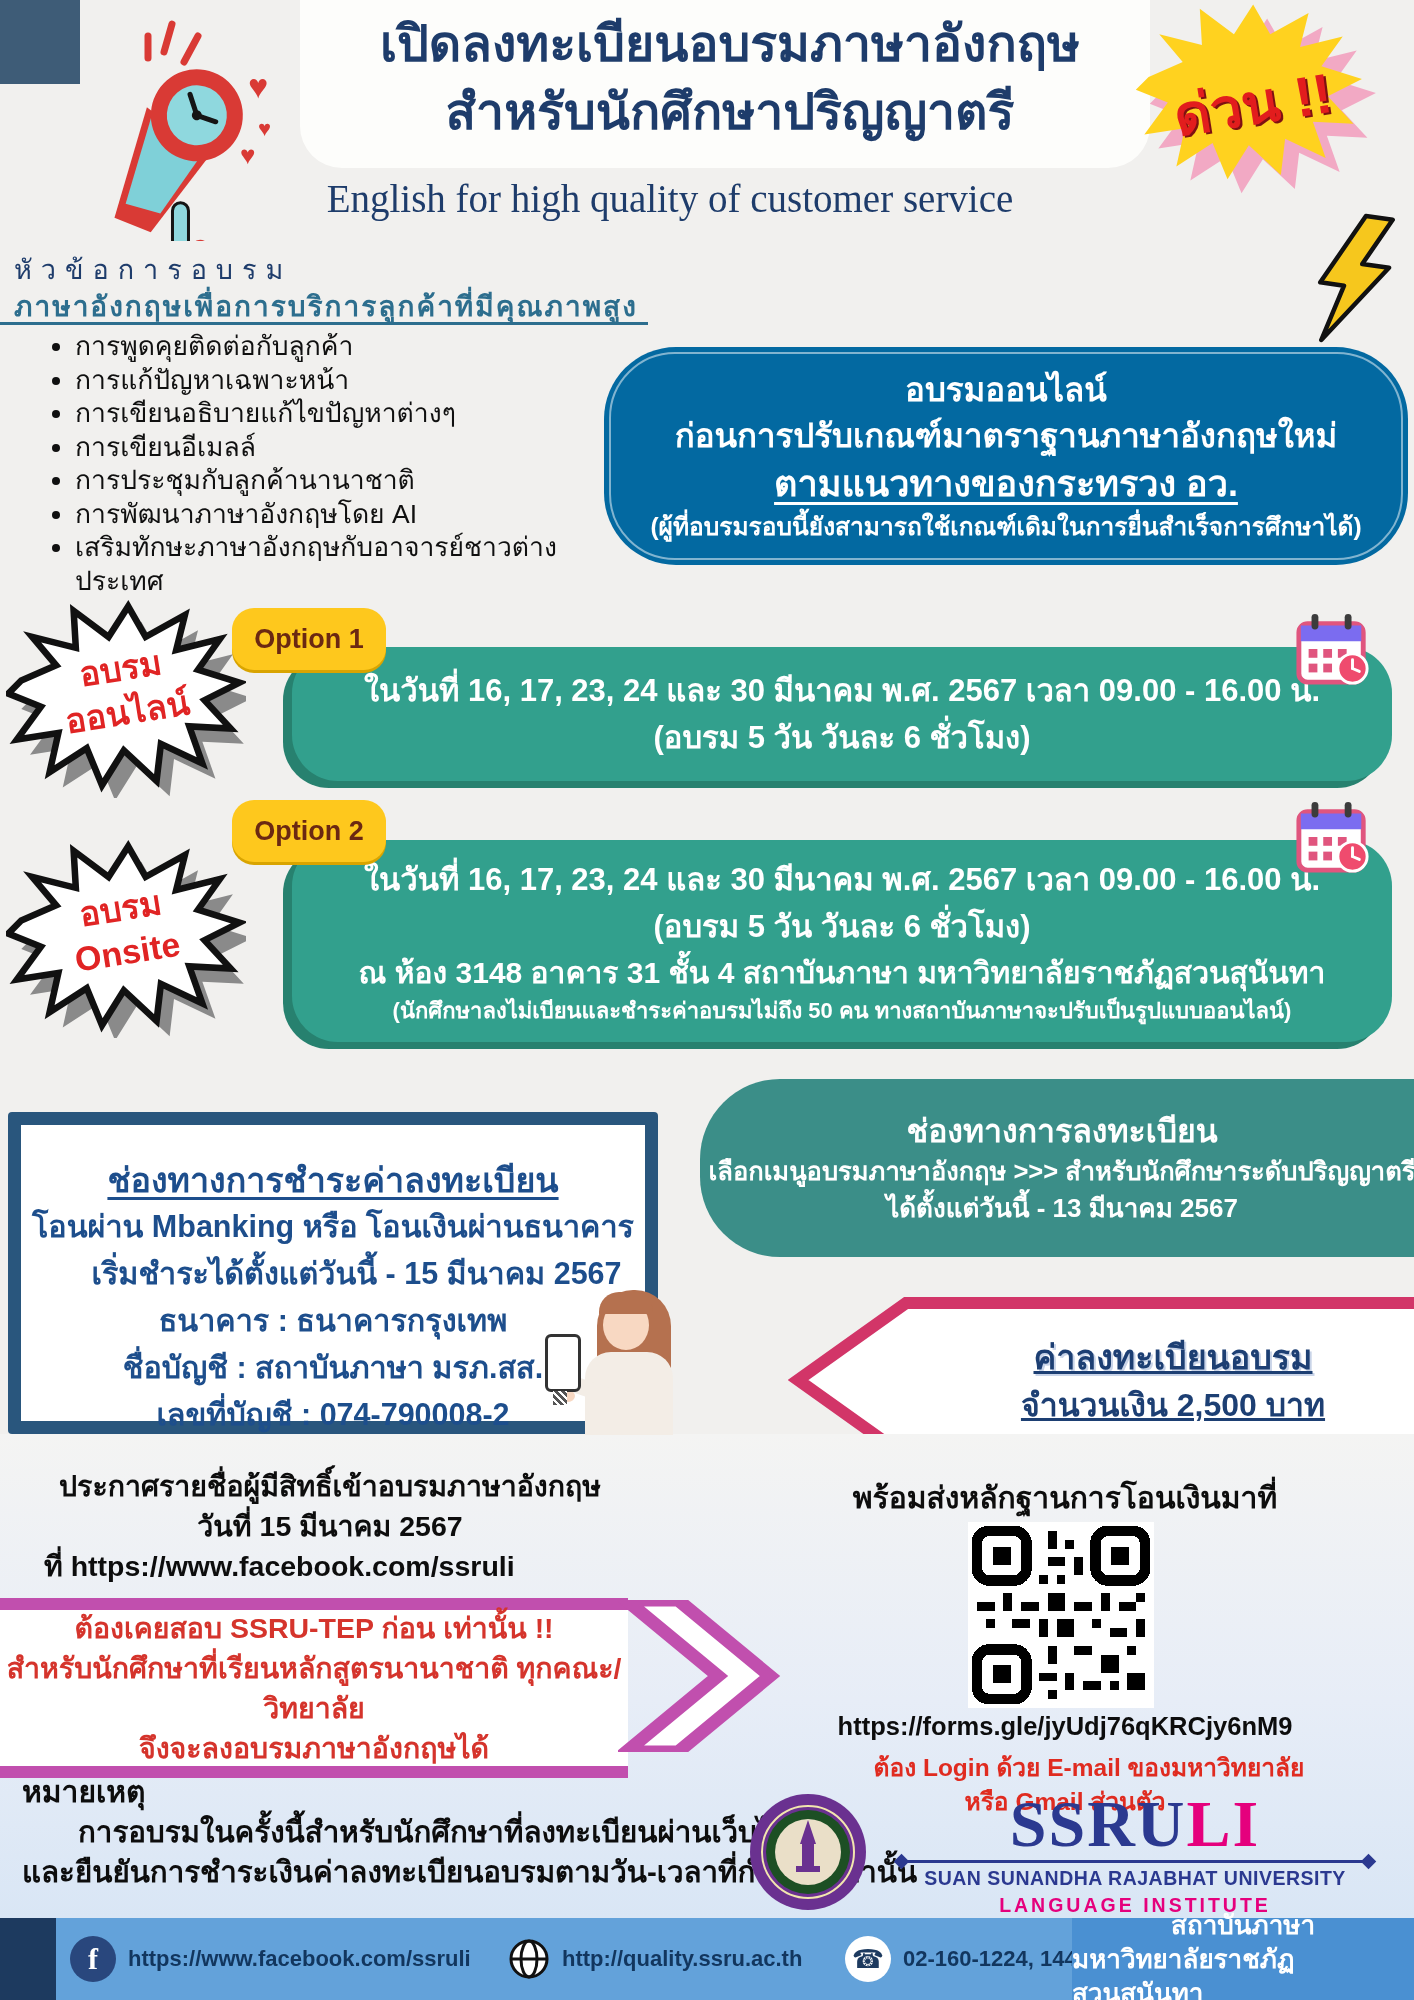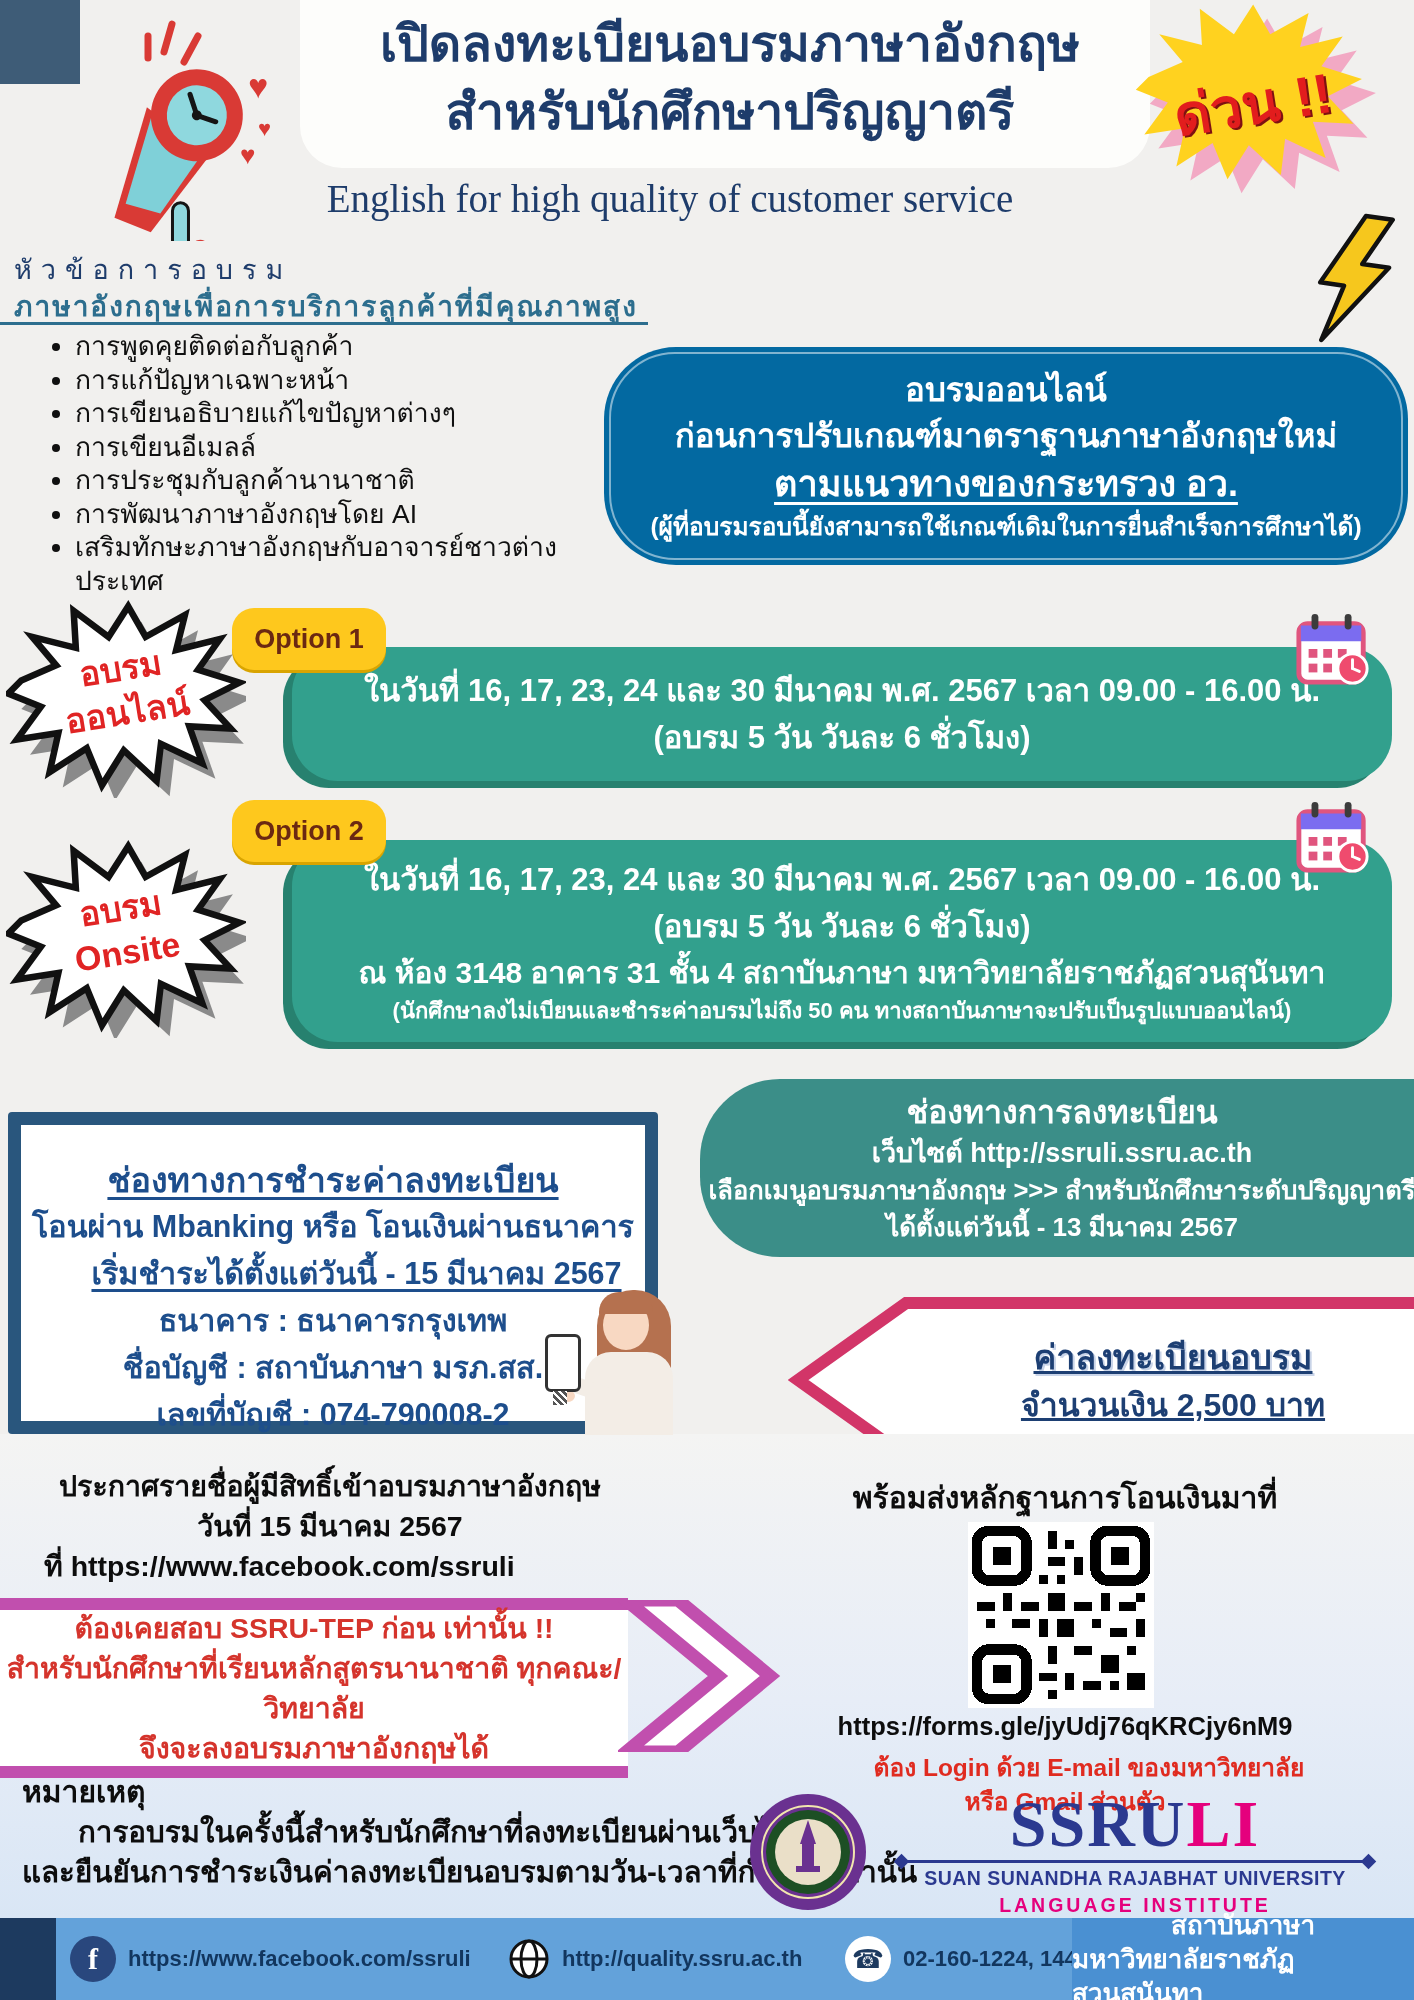--- a/index.html
+++ b/index.html
@@ -60,21 +60,21 @@
   .cal{width:78px;height:78px;z-index:5;}
   .cal1{left:1294px;top:610px;}
   .cal2{left:1294px;top:798px;}
 
   
   .paybox{left:8px;top:1112px;width:650px;height:322px;background:#29567d;border-radius:4px;z-index:2;}
   .paybox .inner{position:absolute;inset:13px;background:#fff;display:flex;flex-direction:column;
       align-items:center;color:#1d4e8c;font-weight:bold;padding-top:32px;box-sizing:border-box;}
   .pay-h{font-size:34px;line-height:46px;text-decoration:underline;text-decoration-thickness:3px;text-underline-offset:5px;}
   .pay-l{font-size:30.5px;line-height:47px;}
-  .pay-u{text-decoration:underline;text-decoration-thickness:3px;text-underline-offset:5px;margin-left:47px;}
+  .pay-u{text-decoration-thickness:3px;text-underline-offset:5px;margin-left:47px;}
   
   .woman{left:545px;top:1290px;width:130px;height:145px;z-index:3;}
   .w-hair{position:absolute;left:52px;top:0;width:74px;height:128px;background:#b5714f;border-radius:36px 36px 28px 28px;}
   .w-head{position:absolute;left:58px;top:10px;width:46px;height:50px;background:#f8d8c2;border-radius:50%;}
   .w-bang{position:absolute;left:54px;top:2px;width:54px;height:22px;background:#b5714f;border-radius:20px 20px 0 0;}
   .w-body{position:absolute;left:40px;top:62px;width:88px;height:83px;background:#f3ede6;border-radius:26px 26px 0 0;}
   .w-arm{position:absolute;left:24px;top:92px;width:44px;height:16px;background:#f3ede6;border-radius:8px;transform:rotate(18deg);}
   .w-hand{position:absolute;left:16px;top:100px;width:14px;height:12px;background:#f8d8c2;border-radius:50%;}
   .w-phone{position:absolute;left:0px;top:44px;width:30px;height:52px;background:#fff;border:3px solid #333;border-radius:6px;}
   .w-qr{position:absolute;left:5px;top:54px;width:14px;height:14px;background:repeating-linear-gradient(45deg,#555 0 3px,#fff 3px 5px);}
@@ -291,21 +291,20 @@
     <div class="w-body"></div>
       <div class="w-arm"></div>
       <div class="w-hand"></div>
     <div class="w-phone">
         <div class="w-qr"></div>
       </div>
   </div>
 
   <div class="abs regbox">
     <div class="reg-h">ช่องทางการลงทะเบียน</div>
-    <div class="reg-l1">เว็บไซต์ http://ssruli.ssru.ac.th</div>
     <div class="reg-l2">เลือกเมนูอบรมภาษาอังกฤษ &gt;&gt;&gt; สำหรับนักศึกษาระดับปริญญาตรี</div>
     <div class="reg-l3">ได้ตั้งแต่วันนี้  - 13 มีนาคม 2567</div>
   </div>
 
   <div class="abs feewrap">
     <svg viewBox="0 0 640 168" style="position:absolute;inset:0;width:100%;height:100%;">
       <polygon points="118,7 640,7 640,161 118,161 10,84" fill="#fff" stroke="#d23568" stroke-width="12" stroke-linejoin="miter"></polygon>
     </svg>
     <div class="fee-text">
       <div class="fee-h">ค่าลงทะเบียนอบรม</div>

